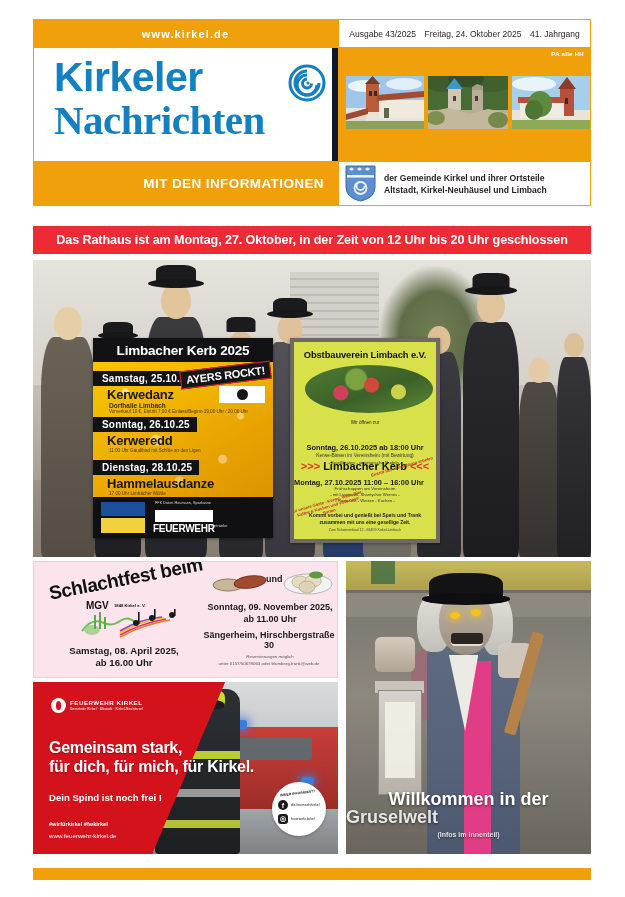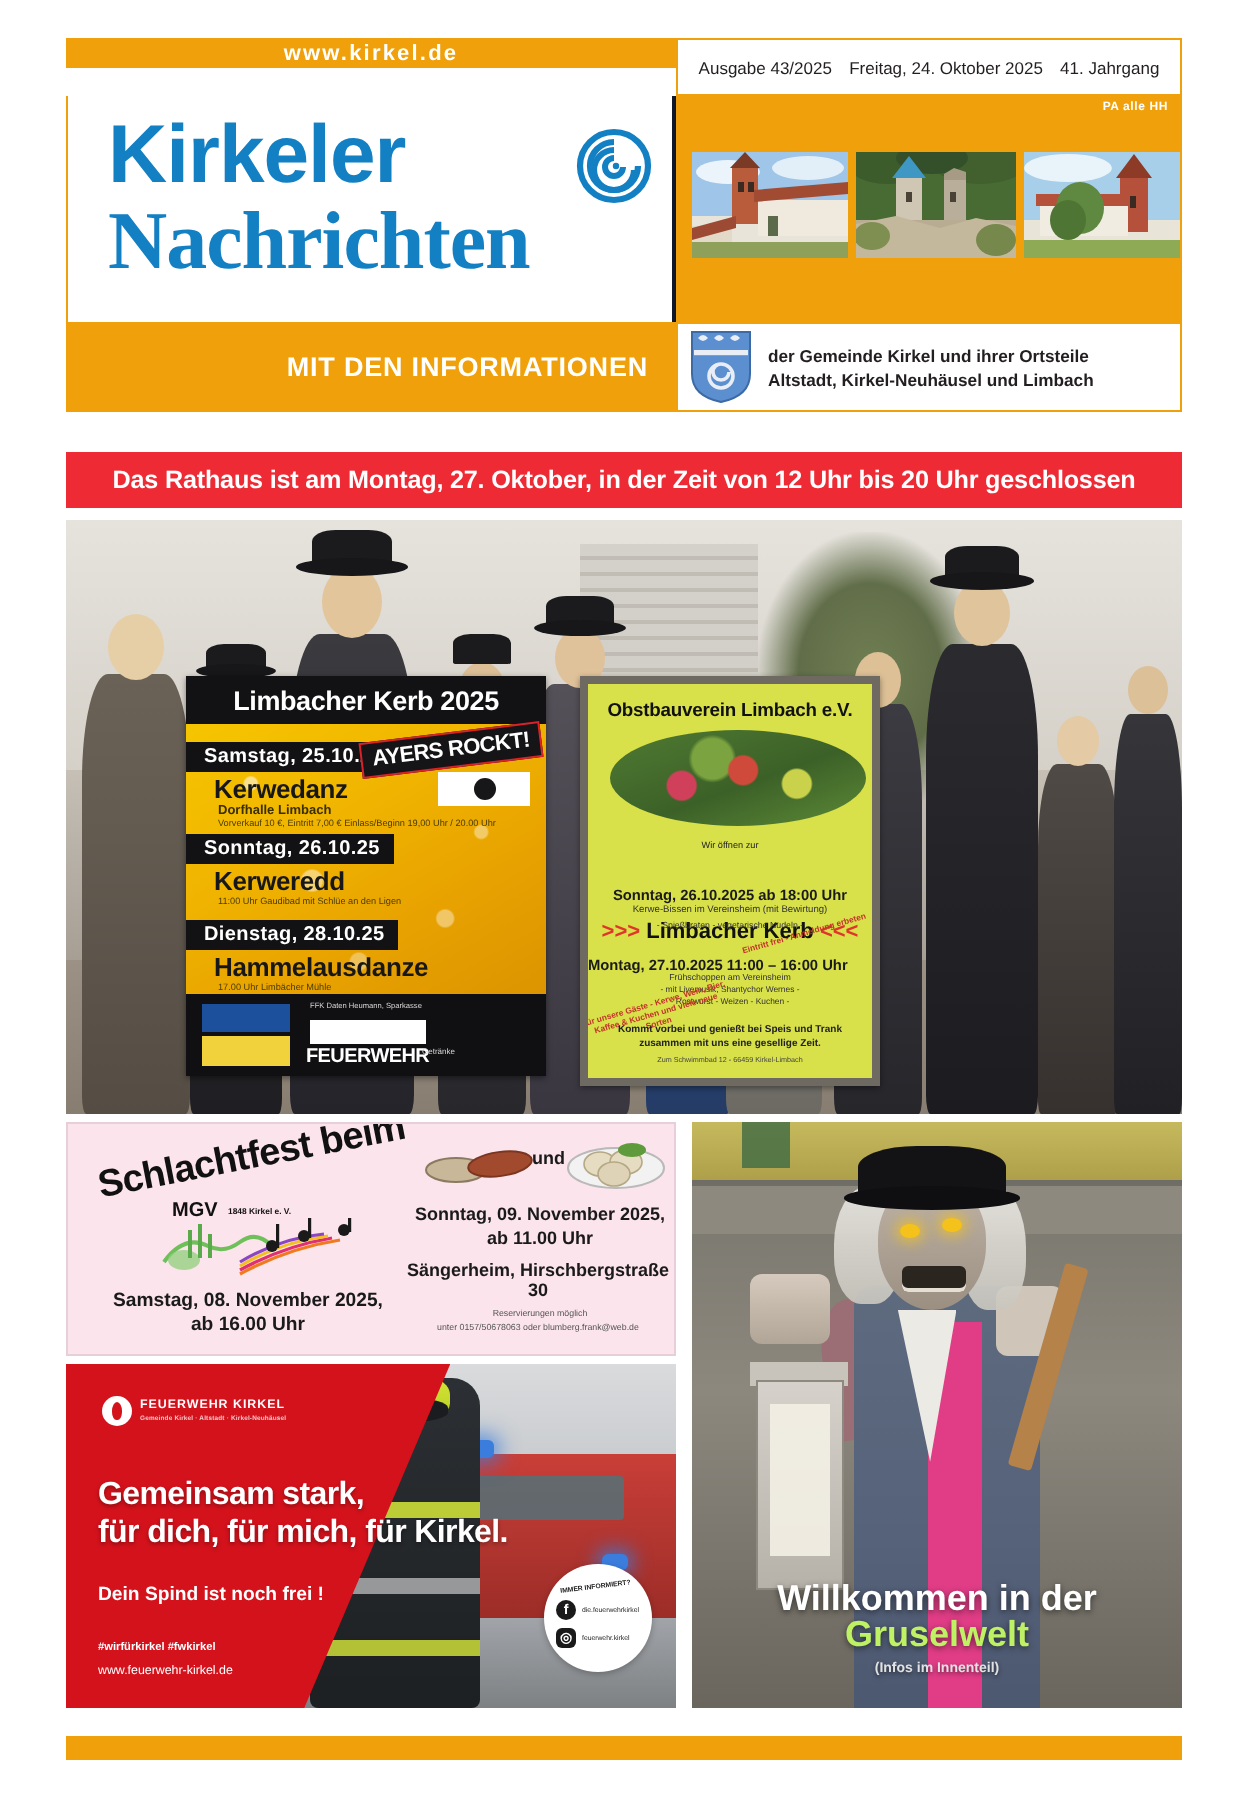--- a/index.html
+++ b/index.html
@@ -6,36 +6,36 @@
   body{
     width:625px;height:897px;overflow:hidden;
     font-family:"Liberation Sans", sans-serif;
     -webkit-font-smoothing:antialiased;
   }
   .page{position:relative;width:625px;height:897px;background:#fff;}
 
   
   .masthead{position:absolute;left:33px;top:19px;width:558px;height:187px;}
   .mh-topleft{
-    position:absolute;left:0;top:0;width:305px;height:15px;background:#F0A00A;
+    position:absolute;left:0;top:0;width:305px;height:29px;background:#F0A00A;
     display:flex;align-items:center;justify-content:center;
   }
   .mh-url{
     color:#ffffff;font-weight:bold;font-size:11px;letter-spacing:1.1px;
   }
   .mh-topright{
     position:absolute;left:305px;top:0;width:253px;height:29px;background:#ffffff;
     border:1px solid #F0A00A;box-sizing:border-box;
     display:flex;align-items:center;justify-content:space-around;padding:0 6px;
   }
   .mh-topright span{font-size:8.5px;color:#231f20;white-space:nowrap;}
 
   .mh-logobox{
     position:absolute;left:0;top:29px;width:305px;height:113px;background:#ffffff;
-    border-left:1px solid #F0A00A;border-right:2px solid #0f172a;box-sizing:border-box;
+    border-left:1px solid #F0A00A;border-right:6px solid #0f172a;box-sizing:border-box;
   }
   .mh-title1,.mh-title2{
     position:absolute;left:20px;color:#1380C4;font-weight:bold;
     font-size:41px;line-height:41px;letter-spacing:-0.5px;
   }
   .mh-title1{top:9px;}
   .mh-title2{top:52px;font-family:Liberation Serif, serif;}
   .mh-spiral{position:absolute;left:252px;top:14px;width:42px;height:42px;}
 
   .mh-photostrip{
@@ -281,22 +281,22 @@
   .gw-hand{position:absolute;left:12%;top:26%;width:16%;height:12%;border-radius:6px;
     background:linear-gradient(180deg,#d5cabd,#b0a596);}
   .gw-lantern{position:absolute;left:13%;top:44%;width:18%;height:36%;
     background:linear-gradient(180deg,#d6d2cb,#b6b2aa);border:1px solid #8d897f;box-sizing:border-box;}
   .gw-lanterntop{position:absolute;left:12%;top:41%;width:20%;height:4%;background:#c8c4bc;}
   .gw-lanternglow{position:absolute;left:16%;top:48%;width:12%;height:26%;background:#f3efe4;opacity:.9;}
   .gw-stick{position:absolute;left:70%;top:24%;width:5%;height:36%;background:#b5824a;transform:rotate(16deg);border-radius:2px;}
   .gw-arm{position:absolute;left:62%;top:28%;width:14%;height:12%;border-radius:6px;background:#cfc5b8;}
   .gw-cap1{position:absolute;left:0;bottom:44px;width:100%;text-align:center;
     color:#ffffff;font-weight:bold;font-size:18px;text-shadow:0 1px 3px rgba(0,0,0,.55);}
-  .gw-cap2{position:absolute;left:0;bottom:26px;width:100%;text-align:center;
-    color:#bef264;font-weight:bold;font-size:18px;text-shadow:0 1px 3px rgba(0,0,0,.55);}
+  .gw-cap2{position:absolute;left:0;bottom:26px;width:100%;text-align:left;
+    color:#e5e5e5;font-weight:bold;font-size:18px;text-shadow:0 1px 3px rgba(0,0,0,.55);}
   .gw-cap3{position:absolute;left:0;bottom:16px;width:100%;text-align:center;
     color:#e2e2e2;font-weight:bold;font-size:7px;text-shadow:0 1px 2px rgba(0,0,0,.5);}
 
   
   .bottombar{position:absolute;left:33px;top:868px;width:558px;height:12px;background:#F0A00A;}
 </style>
 </head>
 <body>
 
 <div class="page">
@@ -532,21 +532,21 @@
       <path d="M40 24 q20 -12 44 -15" fill="none" stroke="#f2c021" stroke-width="1.6"></path>
       <path d="M40 22 q20 -12 42 -14" fill="none" stroke="#8b46c4" stroke-width="1.6"></path>
       <circle cx="56" cy="14" r="3" fill="#1a1a1a"></circle>
       <rect x="58" y="3" width="1.6" height="12" fill="#1a1a1a"></rect>
       <circle cx="72" cy="9" r="3" fill="#1a1a1a"></circle>
       <rect x="74" y="0" width="1.6" height="10" fill="#1a1a1a"></rect>
       <circle cx="92" cy="6" r="3" fill="#1a1a1a"></circle>
       <rect x="94" y="-2" width="1.6" height="9" fill="#1a1a1a"></rect>
     </svg>
 
-    <div class="sf-date1">Samstag, 08. November 2025,</div>
+    <div class="sf-date1">Samstag, 08. April 2025,</div>
     <div class="sf-time1">ab 16.00 Uhr</div>
 
     <svg class="sf-food" viewBox="0 0 122 26">
       <g>
         <ellipse cx="16" cy="16" rx="15" ry="6" fill="#c9b79a" stroke="#8b7a5f" stroke-width="1"></ellipse>
         <ellipse cx="38" cy="13" rx="16" ry="6" fill="#a14a2e" stroke="#7a3620" stroke-width="1" transform="rotate(-8 38 13)"></ellipse>
       </g>
       <g>
         <ellipse cx="96" cy="15" rx="24" ry="10" fill="#f2f2f2" stroke="#b9b9b9" stroke-width="1"></ellipse>
         <ellipse cx="88" cy="13" rx="8" ry="6" fill="#e6dcc2" stroke="#b5a885" stroke-width=".8"></ellipse>

